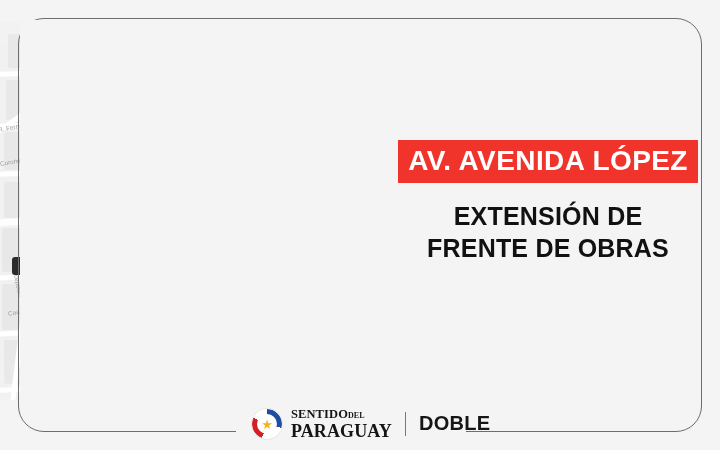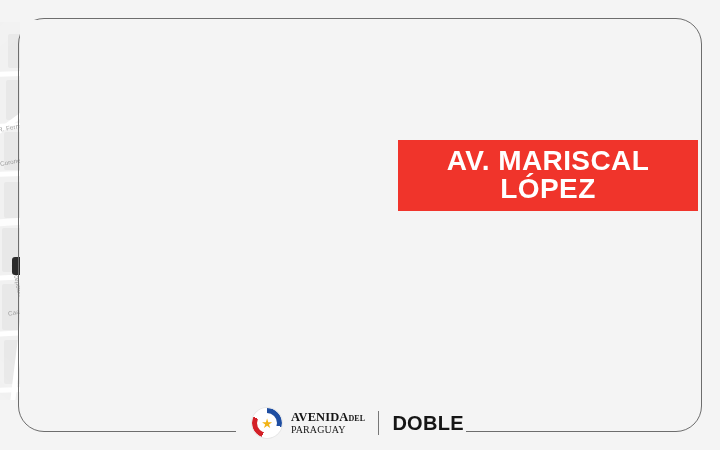--- a/index.html
+++ b/index.html
@@ -130,21 +130,21 @@
   .seal{width:30px;height:30px;border-radius:50%;position:relative;overflow:hidden;
         background:#fff;box-shadow:0 0 0 1px rgba(0,0,0,.05);}
   .seal .ring{position:absolute;inset:0;border-radius:50%;
         background:conic-gradient(from 200deg,#d32027 0deg 95deg,#ffffff 95deg 160deg,#1f4ea1 160deg 265deg,#ffffff 265deg 360deg);}
   .seal .inner{position:absolute;inset:5px;border-radius:50%;background:#fff;}
   .seal .star{position:absolute;left:50%;top:50%;transform:translate(-50%,-50%);
         color:#f2b417;font-size:13px;line-height:1;}
   .gov{line-height:1.0;color:#151515;}
   .gov .l1{font-size:12.5px;font-weight:bold;letter-spacing:.1px;font-family:"Liberation Serif",serif;}
   .gov .l1 small{font-size:8px;}
-  .gov .l2{font-size:10px;font-weight:normal;letter-spacing:.1px;font-family:"Liberation Serif",serif;margin-top:1px;}
+  .gov .l2{font-size:18px;font-weight:bold;letter-spacing:.1px;font-family:"Liberation Serif",serif;margin-top:1px;}
   .divider{width:1.2px;height:24px;background:#777;margin:0 4px;}
   .mopc{font-size:20px;font-weight:bold;color:#151515;letter-spacing:.3px;}
 </style>
 </head>
 <body>
 
 <div class="canvas">
 
   <div class="map">
     <div class="map-bg"></div>
@@ -331,32 +331,36 @@
         <span class="leg-tx">Sentido San Lorenzo - Asunción</span>
       </div>
     </div>
   </div>
 
   <div class="frame"></div>
   <div class="frame-mask-map"></div>
   <div class="frame-mask-logo"></div>
 
   <div class="right">
-    <div class="title-band">AV. MARISCAL LÓPEZ</div>
+    <div class="title-band">AV. AVENIDA LÓPEZ</div>
+    <div class="subtitle">
+      <div>EXTENSIÓN DE</div>
+      <div>FRENTE DE OBRAS</div>
+    </div>
   </div>
 
   <div class="logo">
     <div class="seal">
       <div class="ring"></div>
       <div class="inner"></div>
       <div class="star">★</div>
     </div>
     <div class="gov">
       <div class="l1">
-        <span>AVENIDA</span><small>DEL</small>
+        <span>SENTIDO</span><small>DEL</small>
       </div>
       <div class="l2">PARAGUAY</div>
     </div>
     <div class="divider"></div>
     <div class="mopc">DOBLE</div>
   </div>
 
 </div>
 
 </body></html>

